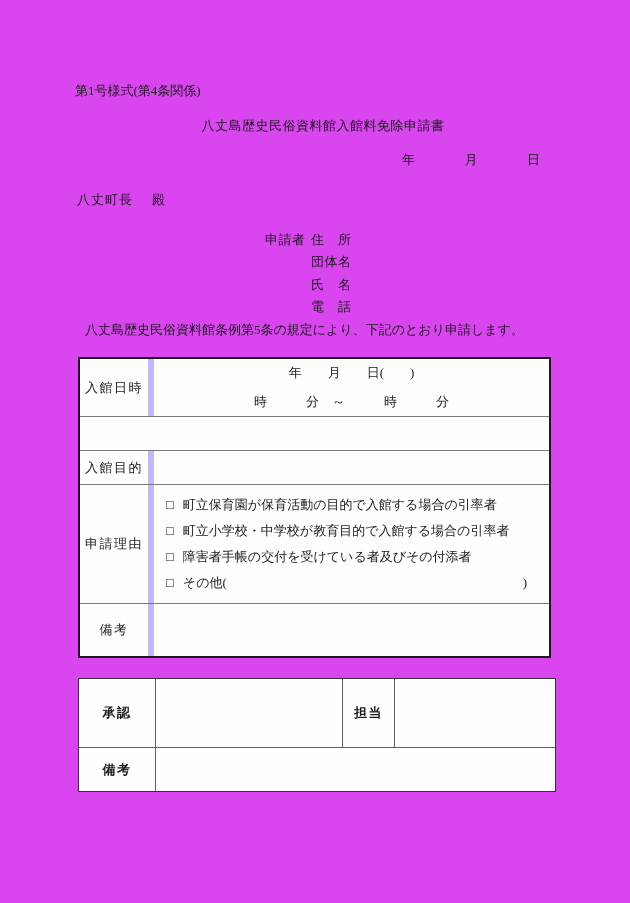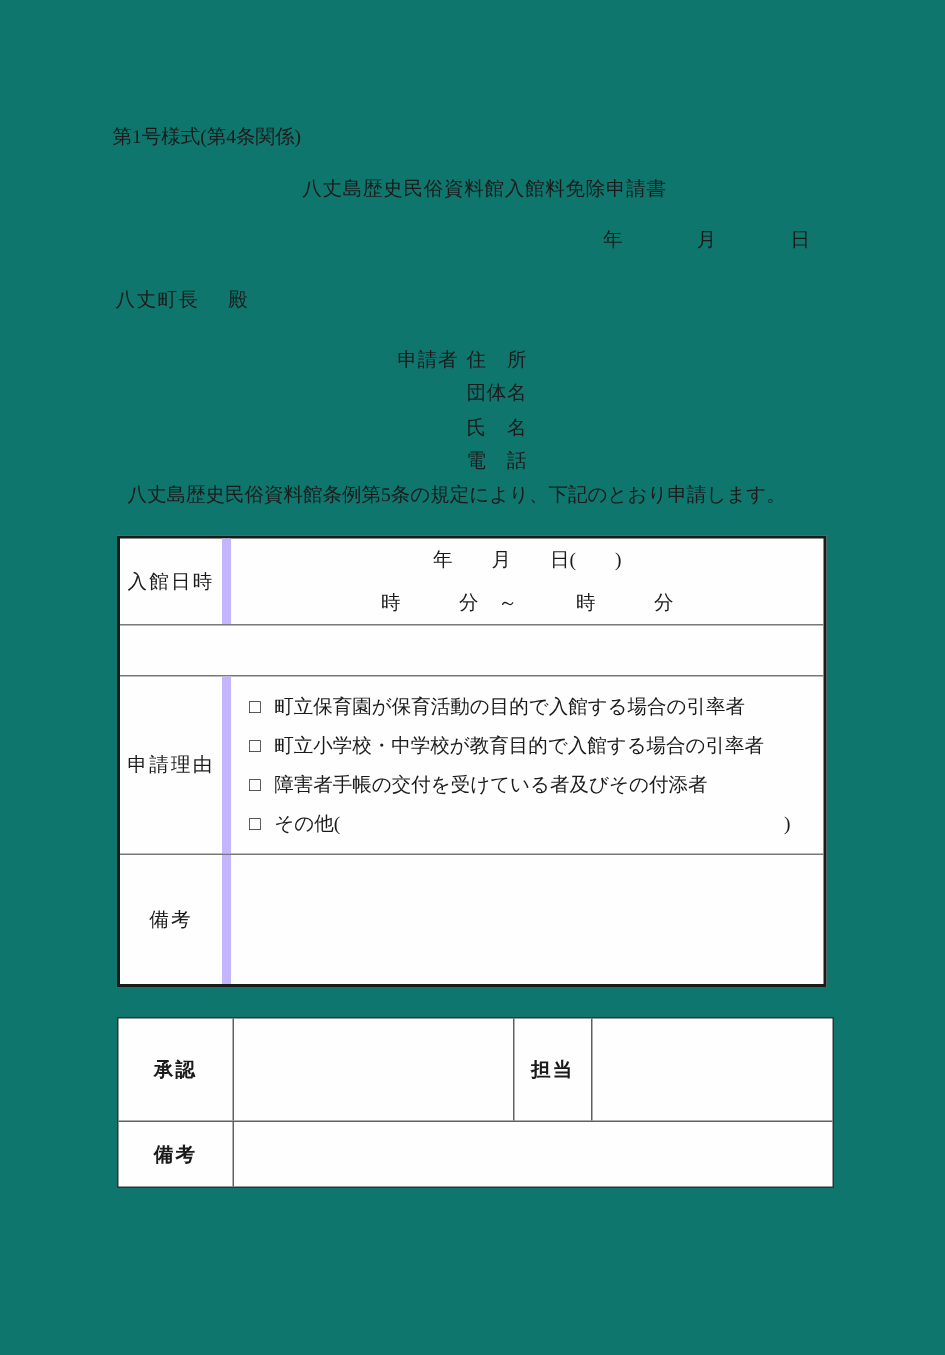--- a/index.html
+++ b/index.html
@@ -1,19 +1,19 @@
 <!DOCTYPE html>
 <html><head>
 <meta charset="utf-8">
 <style>
   html,body{margin:0;padding:0;background:#e8e8e8;}
   .page{
     position:relative;
     width:630px;height:903px;
-    background:#0f766e;
+    background:#d946ef;
     font-family:"Liberation Serif","DejaVu Serif",serif;
     color:#1a1a1a;
     font-size:13px;
     overflow:hidden;
   }
   .abs{position:absolute;}
 
   
   .form-number{left:75px;top:82px;}
   .doc-title{left:16px;right:0;top:117px;text-align:center;letter-spacing:0.5px;font-family:Liberation Serif, serif;}
@@ -117,20 +117,24 @@
       <div class="content-cell dt-cell">
         <div>年　　月　　日(　　)</div>
         <div>時　　　分　～　　　時　　　分</div>
       </div>
     </div>
 
     <div class="mrow r2">
       <div class="content-cell"></div>
     </div>
 
+    <div class="mrow r3">
+      <div class="label-cell">入館目的</div>
+      <div class="content-cell"></div>
+    </div>
 
     <div class="mrow r4">
       <div class="label-cell">申請理由</div>
       <div class="content-cell reason-cell">
         <div class="opt">
           <span class="box">□</span>
           <span>町立保育園が保育活動の目的で入館する場合の引率者</span>
         </div>
         <div class="opt">
           <span class="box">□</span>

